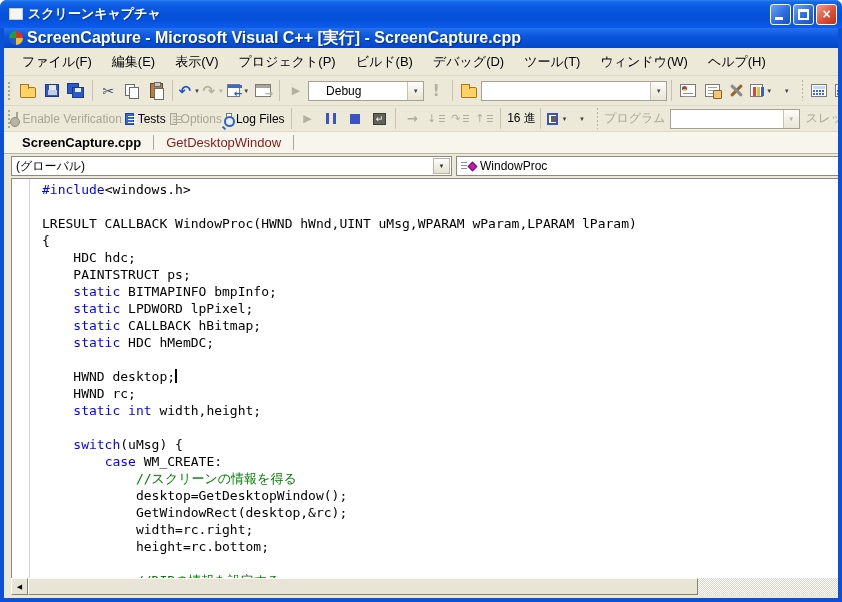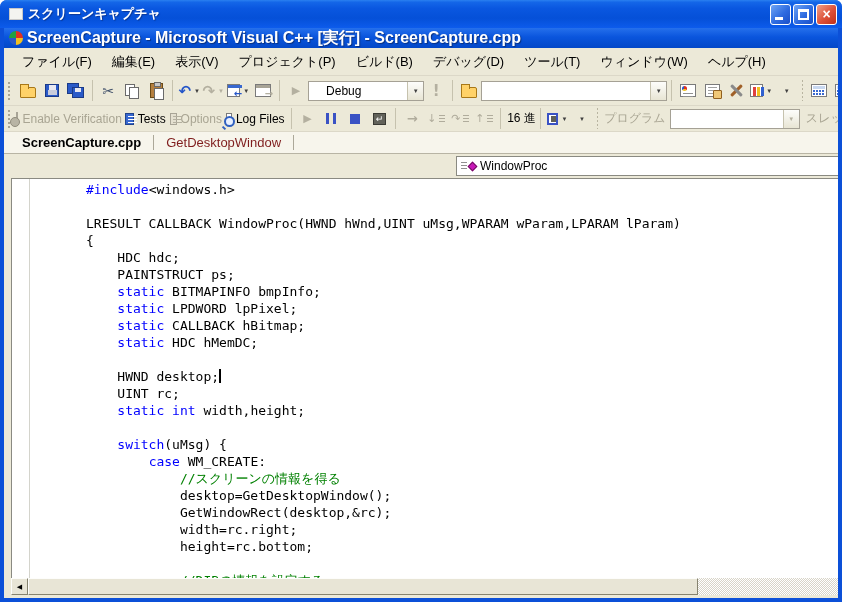--- a/index.html
+++ b/index.html
@@ -131,21 +131,21 @@
   .scope-combo { position:absolute; left:7px; top:2px; width:441px; }
   .member-combo { position:absolute; left:452px; top:2px; width:402px; }
   .ed-combo { height:20px; background:#fff; border:1px solid #8A8A82; display:flex; align-items:center; font-size:12px; padding-left:4px; }
   .ed-combo .cbtn { position:absolute; right:1px; top:1px; bottom:1px; width:17px; display:flex; align-items:center; justify-content:center;
     background:linear-gradient(180deg,#FDFDFB,#E4E1D0); border:1px solid #B8B4A4; font-size:6px; color:#303030; }
 
   
   .editor { top:150px; height:400px; left:7px; width:847px; background:#fff; border-top:1px solid #8A8A82; border-left:1px solid #8A8A82; overflow:hidden; position:absolute; }
   .margin-strip { position:absolute; left:0; top:0; width:18px; height:100%; background:#fff; border-right:1px solid #D4D4CC; }
   .code { position:absolute; left:30px; top:2px; font-family:"DejaVu Sans Mono","Liberation Mono",monospace; font-size:13px; }
-  .code-line { height:17px; line-height:17px; white-space:pre;margin-left:44px; }
+  .code-line { height:17px; line-height:17px; white-space:pre; }
   .seg-t { color:#000; }
   .seg-k { color:#0000FF; }
   .seg-c { color:#008000; }
   .seg-caret { display:inline-block; width:2px; height:14px; background:#000; vertical-align:-2px; }
 
   
   .hscroll { top:550px; height:17px; left:7px; width:847px; position:absolute;
     background-image:linear-gradient(45deg,#fff 25%,transparent 25%,transparent 75%,#fff 75%),linear-gradient(45deg,#fff 25%,#D8D4C8 25%,#D8D4C8 75%,#fff 75%);
     background-size:2px 2px; background-position:0 0,1px 1px; }
   .sb-btn { position:absolute; left:0; top:0; width:17px; height:17px; background:#E8E5D6;
@@ -353,20 +353,24 @@
       </div>
 
       <div class="row tabbar">
         <div class="tab active">ScreenCapture.cpp</div>
         <div class="tabsep"></div>
         <div class="tab inactive">GetDesktopWindow</div>
         <div class="tabsep"></div>
       </div>
 
       <div class="row combobar">
+        <div class="ed-combo scope-combo">
+          <span>(グローバル)</span>
+          <span class="cbtn">▼</span>
+        </div>
         <div class="ed-combo member-combo">
           <span class="ic i-member-lines"></span>
           <span class="ic i-diamond"></span>
           <span>WindowProc</span>
         </div>
       </div>
 
       <div class="editor">
         <div class="margin-strip"></div>
         <div class="code">
@@ -375,21 +379,21 @@
             <div class="code-line"><span class="seg-t">LRESULT CALLBACK WindowProc(HWND hWnd,UINT uMsg,WPARAM wParam,LPARAM lParam)</span></div>
             <div class="code-line"><span class="seg-t">{</span></div>
             <div class="code-line"><span class="seg-t">    HDC hdc;</span></div>
             <div class="code-line"><span class="seg-t">    PAINTSTRUCT ps;</span></div>
             <div class="code-line"><span class="seg-t">    </span><span class="seg-k">static</span><span class="seg-t"> BITMAPINFO bmpInfo;</span></div>
             <div class="code-line"><span class="seg-t">    </span><span class="seg-k">static</span><span class="seg-t"> LPDWORD lpPixel;</span></div>
             <div class="code-line"><span class="seg-t">    </span><span class="seg-k">static</span><span class="seg-t"> CALLBACK hBitmap;</span></div>
             <div class="code-line"><span class="seg-t">    </span><span class="seg-k">static</span><span class="seg-t"> HDC hMemDC;</span></div>
             <div class="code-line">&nbsp;</div>
             <div class="code-line"><span class="seg-t">    HWND desktop;</span><span class="seg-caret"></span></div>
-            <div class="code-line"><span class="seg-t">    UINT rc;</span></div>
+            <div class="code-line"><span class="seg-t">    HWND rc;</span></div>
             <div class="code-line"><span class="seg-t">    </span><span class="seg-k">static</span><span class="seg-t"> </span><span class="seg-k">int</span><span class="seg-t"> width,height;</span></div>
             <div class="code-line">&nbsp;</div>
             <div class="code-line"><span class="seg-t">    </span><span class="seg-k">switch</span><span class="seg-t">(uMsg) {</span></div>
             <div class="code-line"><span class="seg-t">        </span><span class="seg-k">case</span><span class="seg-t"> WM_CREATE:</span></div>
             <div class="code-line"><span class="seg-t">            </span><span class="seg-c">//スクリーンの情報を得る</span></div>
             <div class="code-line"><span class="seg-t">            desktop=GetDesktopWindow();</span></div>
             <div class="code-line"><span class="seg-t">            GetWindowRect(desktop,&amp;rc);</span></div>
             <div class="code-line"><span class="seg-t">            width=rc.right;</span></div>
             <div class="code-line"><span class="seg-t">            height=rc.bottom;</span></div>
             <div class="code-line">&nbsp;</div>

